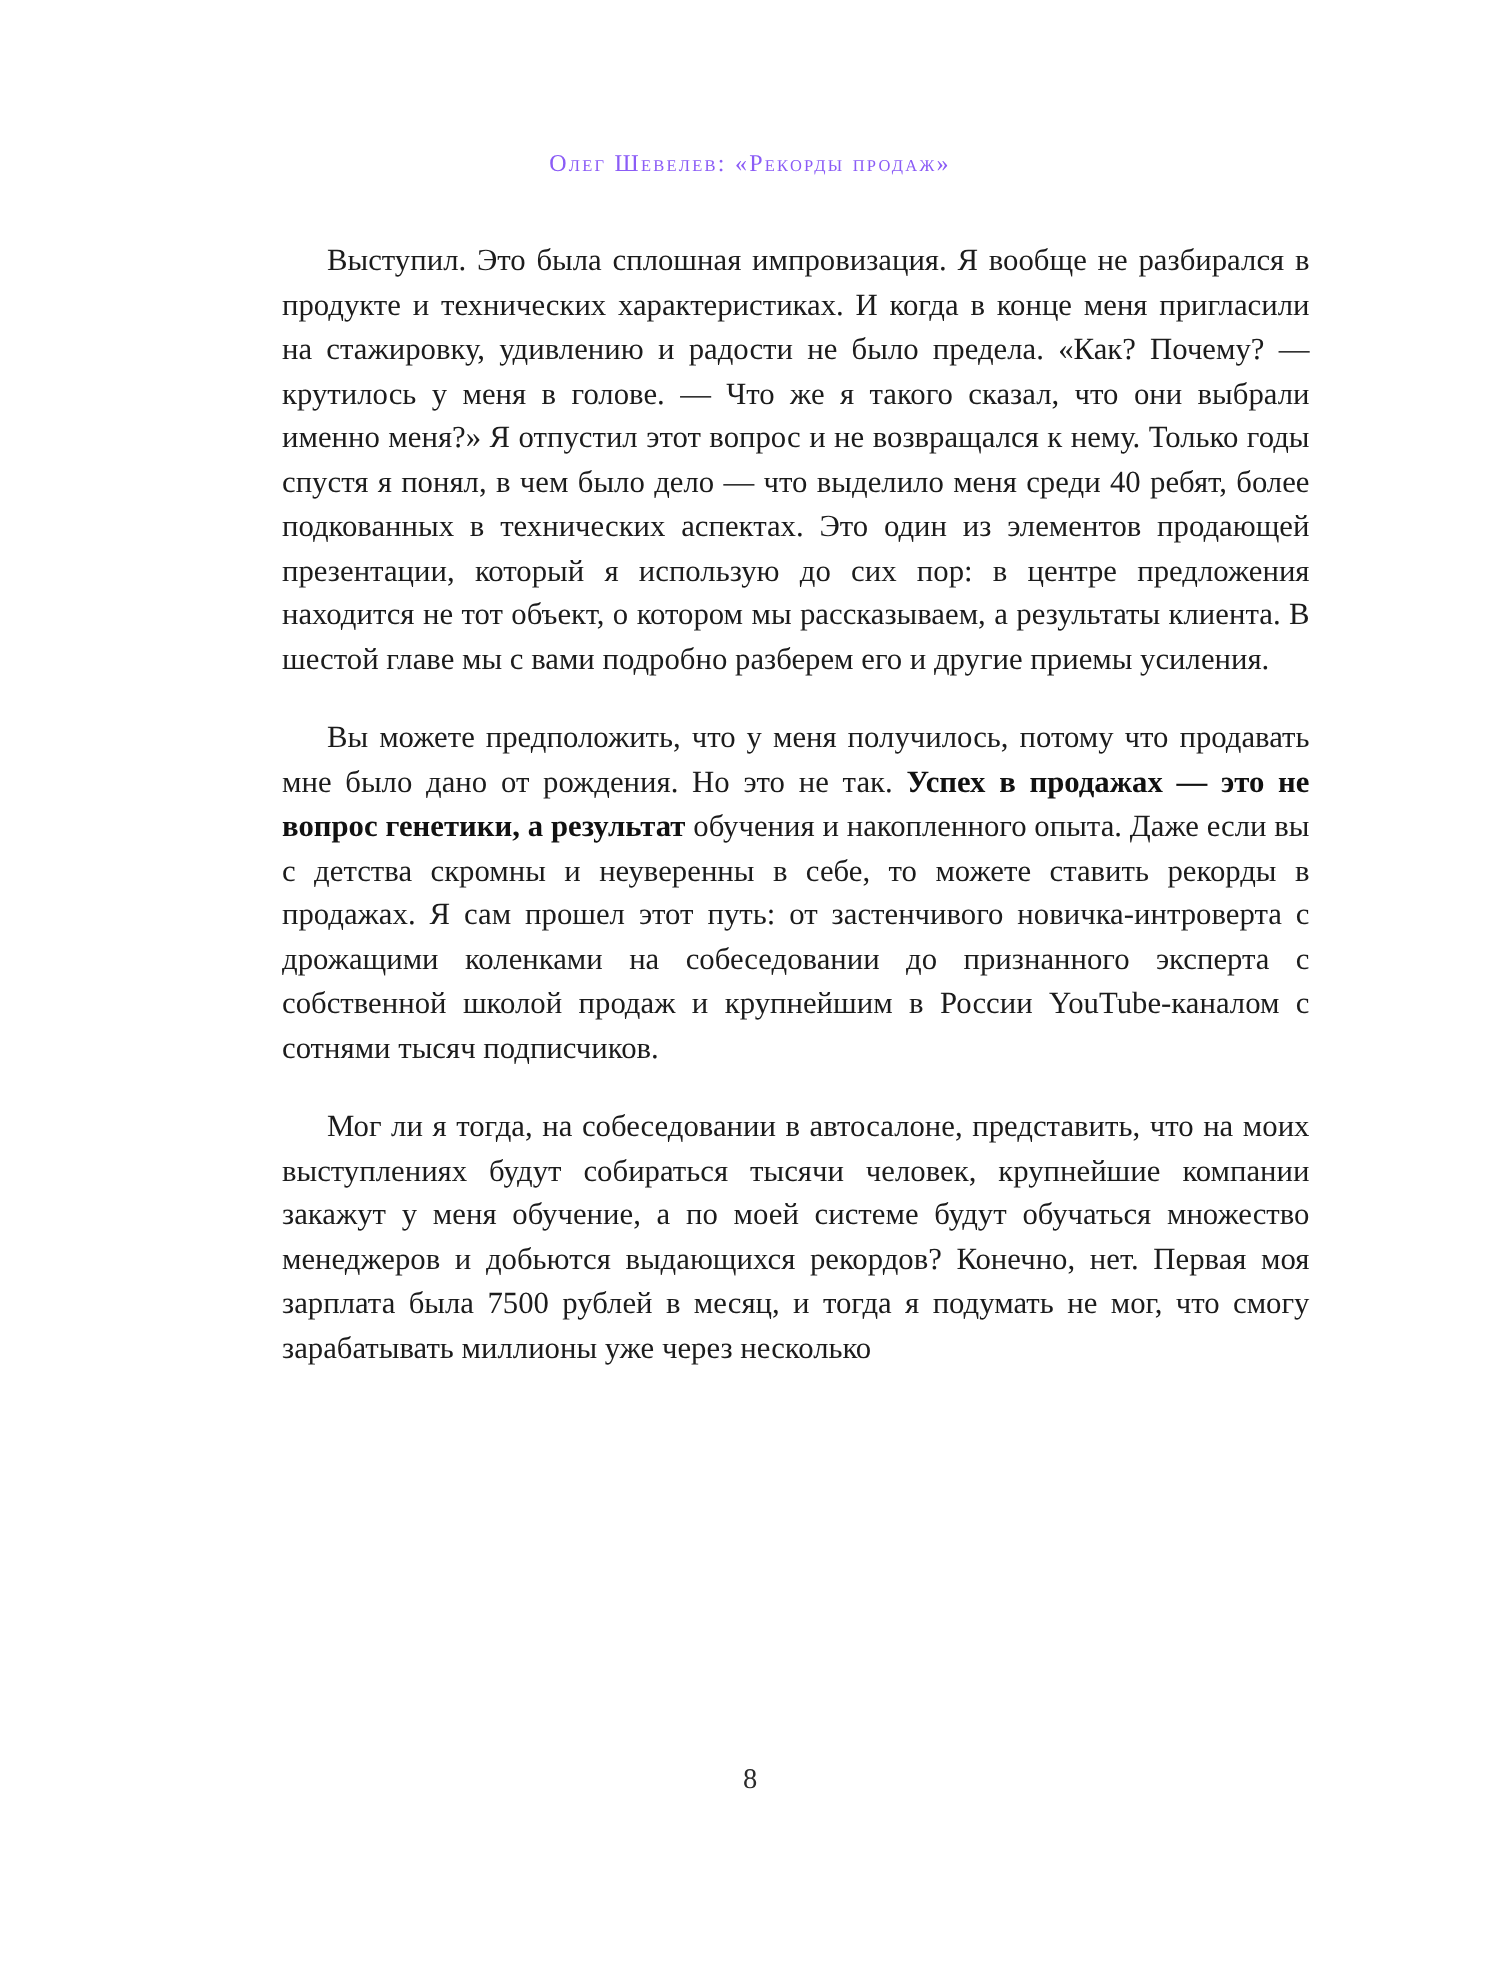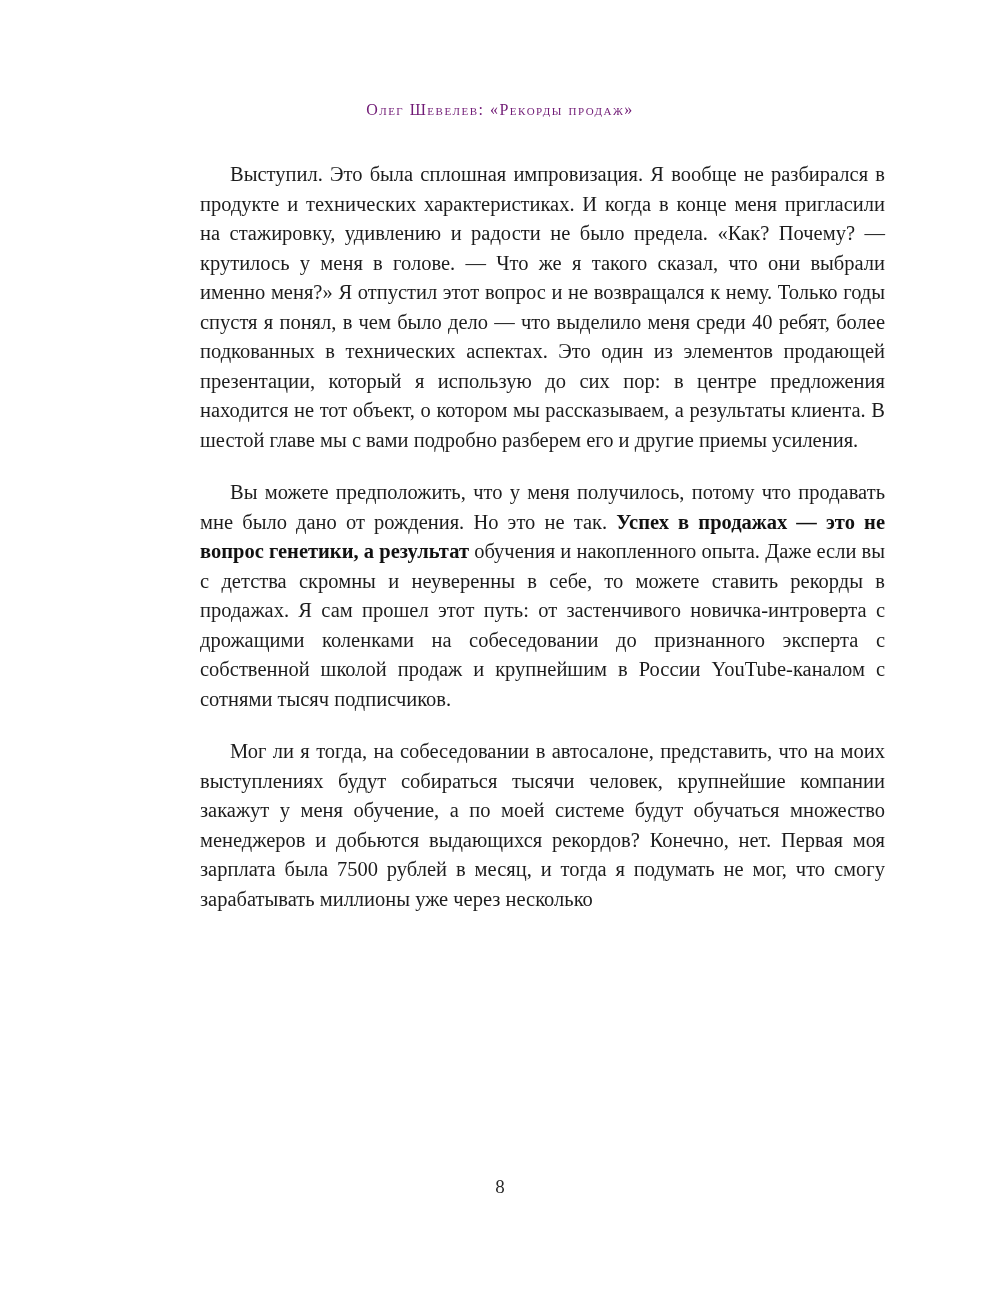--- a/index.html
+++ b/index.html
@@ -19,27 +19,27 @@
   }
   .running-head {
     position: absolute;
     top: 101px;
     left: 0;
     width: 100%;
     text-align: center;
     font-variant: small-caps;
     letter-spacing: 1.5px;
     font-size: 16px;
-    color: #701a75;
+    color: #8b5cf6;
     font-family: "Liberation Serif", "DejaVu Serif", serif;
   }
   .text-block {
     position: absolute;
     top: 160px;
-    left: 200px;
+    left: 188px;
     width: 685px;
     font-size: 20.5px;
     line-height: 29.5px;
     text-align: justify;
     hyphens: auto;
     -webkit-hyphens: auto;
   }
   .text-block p {
     margin: 0 0 23px 0;
     text-indent: 30px;

